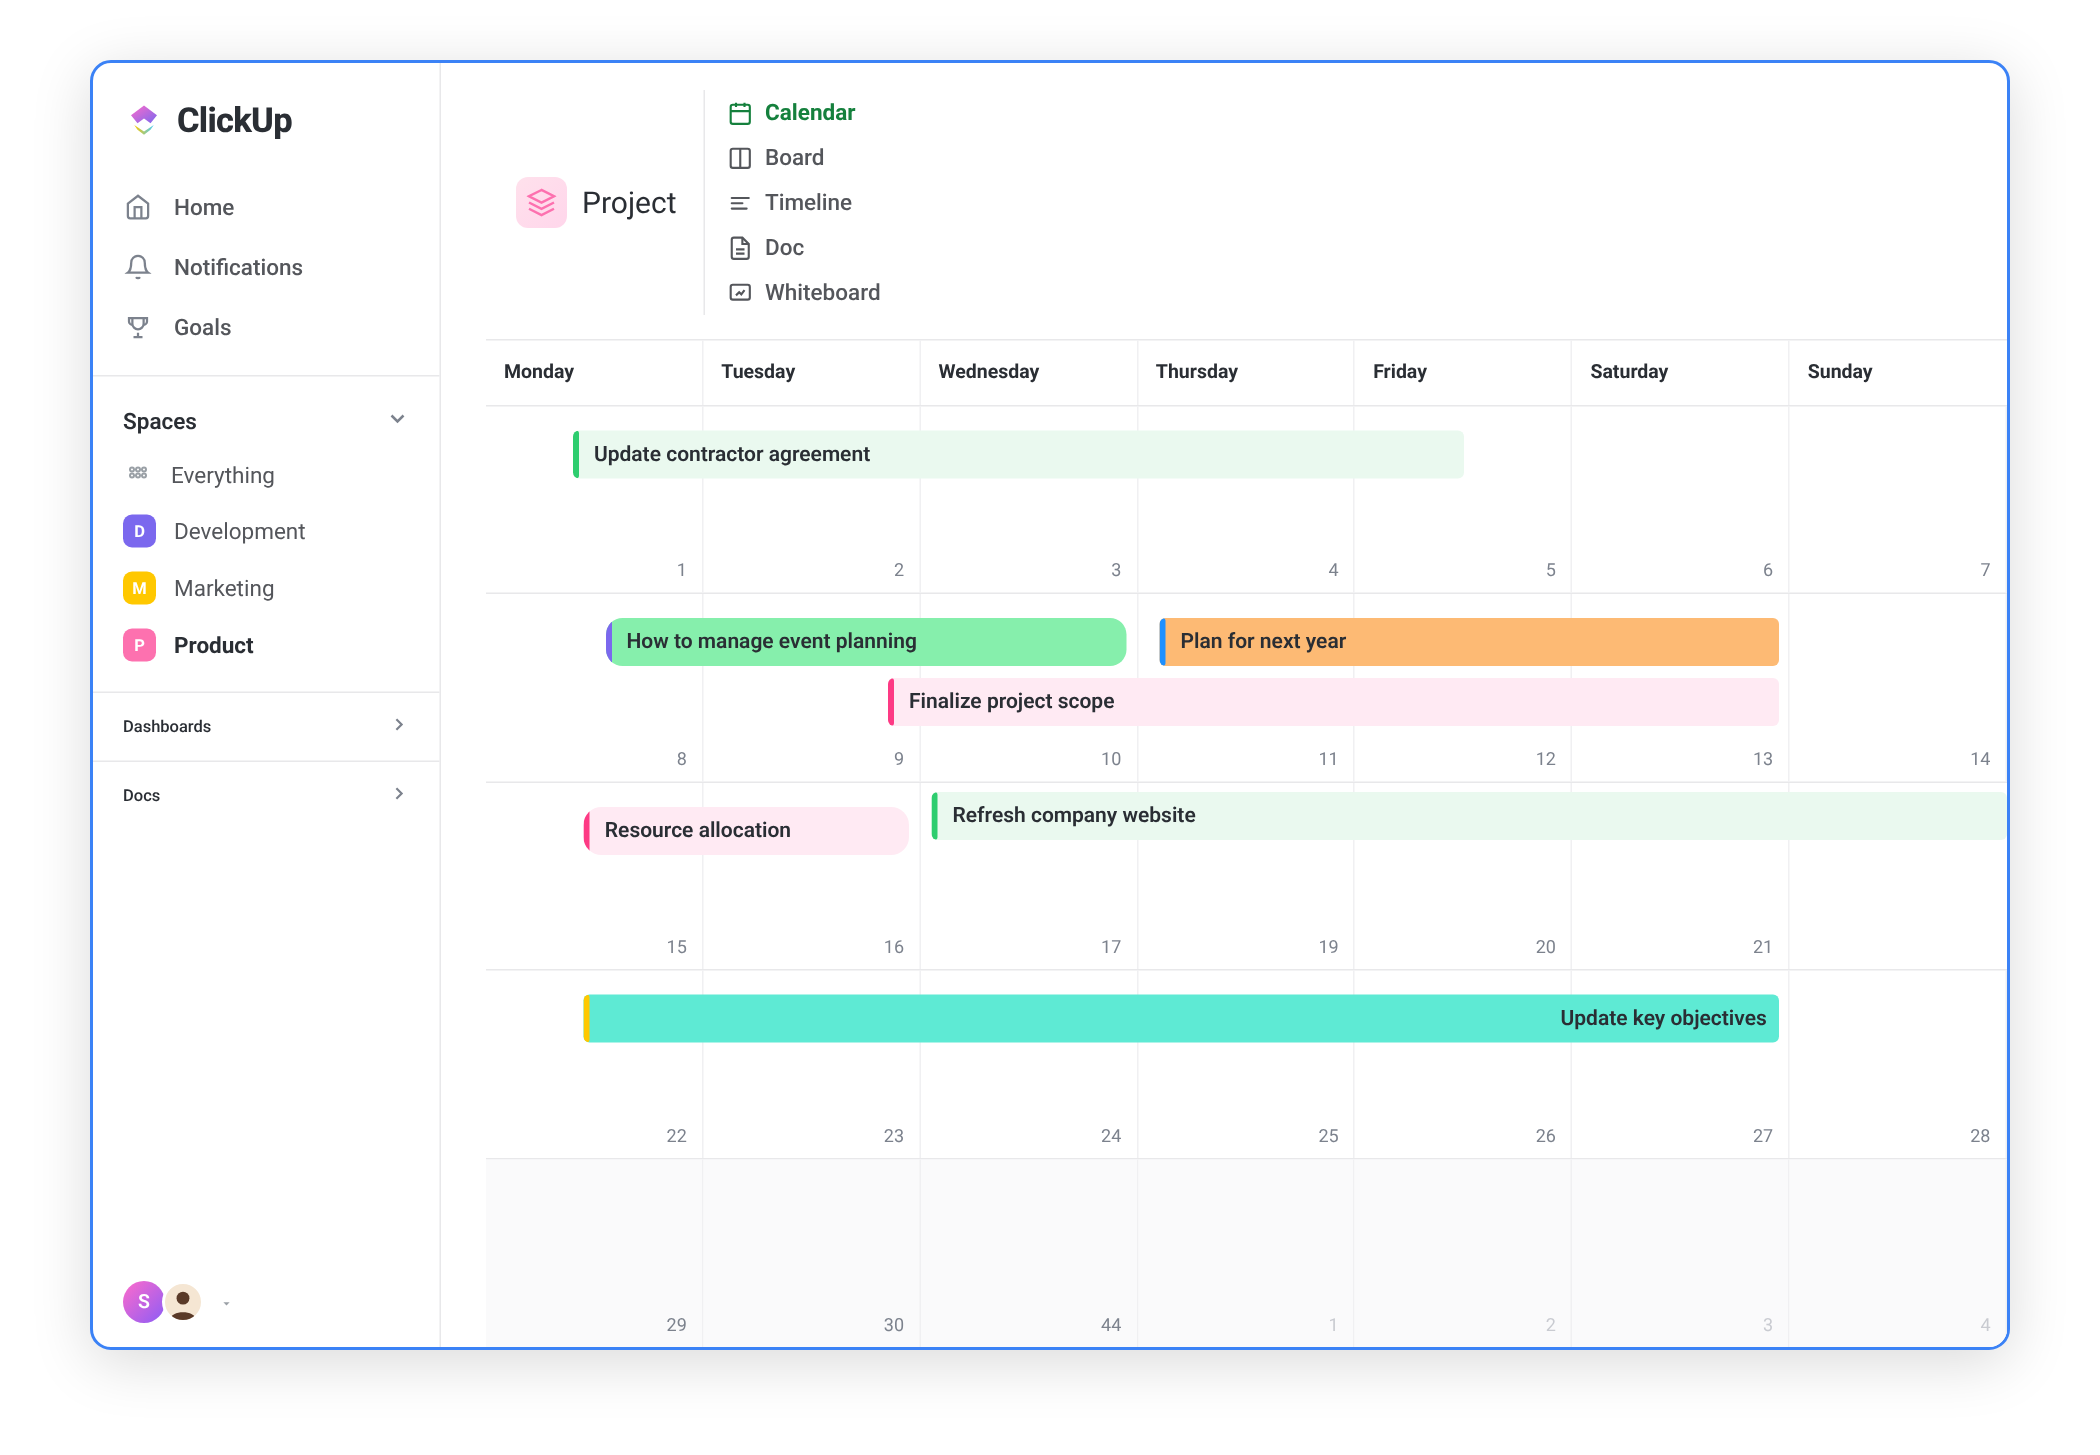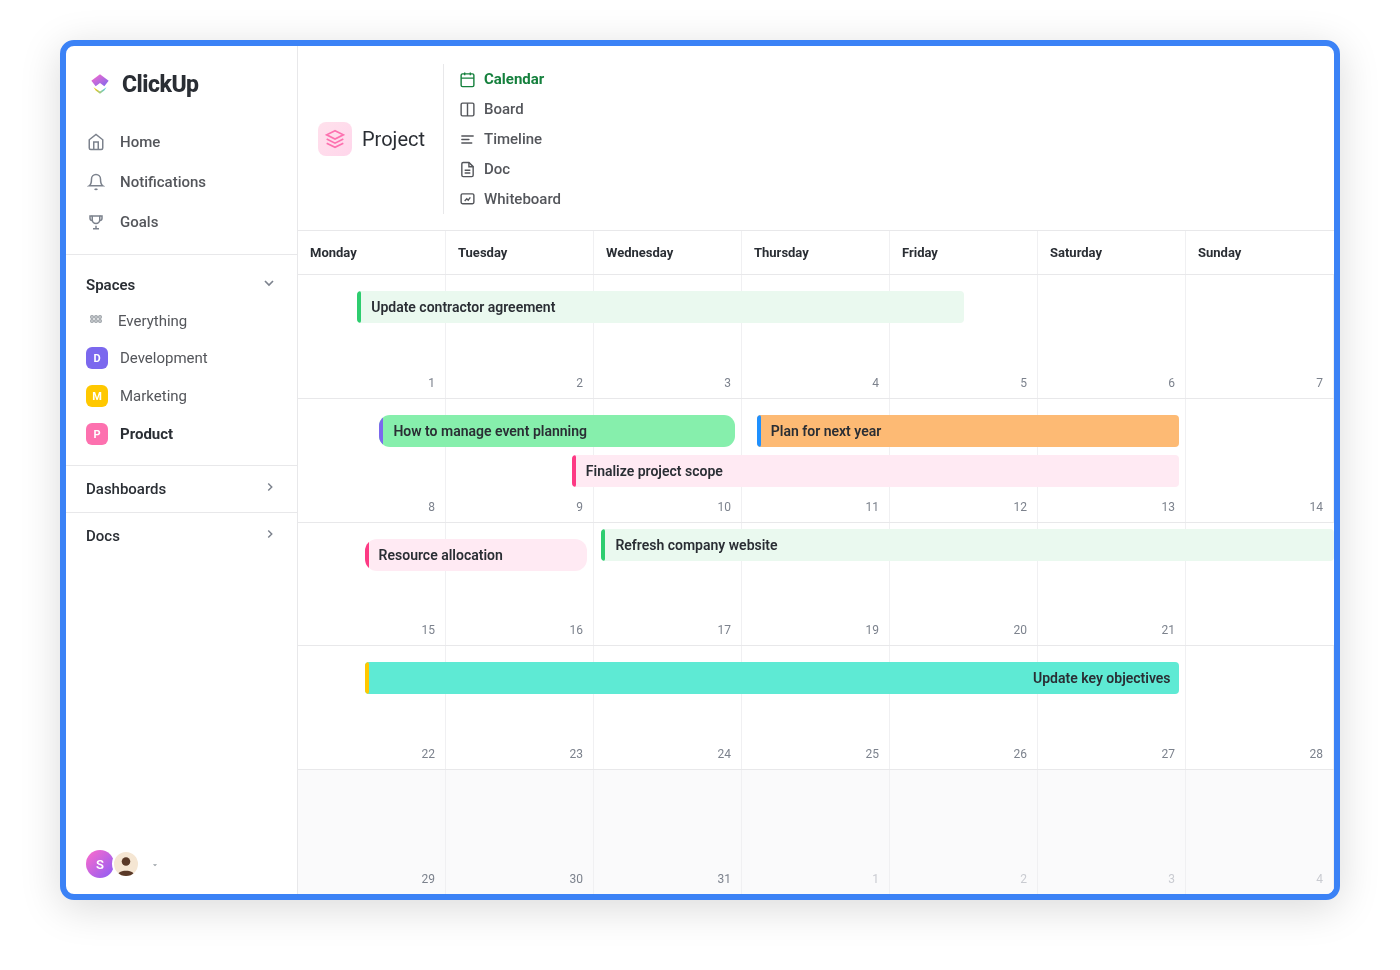--- a/index.html
+++ b/index.html
@@ -16,21 +16,22 @@
     }
     .app-window {
       display: flex;
       width: 1280px;
       height: 860px;
       margin: 40px auto;
       background: #fff;
       border-radius: 14px;
       box-shadow: 0 8px 40px rgba(0,0,0,0.15);
       overflow: hidden;
-      border: 6px solid #3b82f6;
+      border: 2px solid #3b82f6;
+      gap: 30px;
     }
     
     .sidebar {
       width: 232px;
       border-right: 1px solid #e8e8ea;
       display: flex;
       flex-direction: column;
       padding: 20px 0 16px 0;
     }
     .logo-row {
@@ -116,21 +117,21 @@
       align-items: center;
       justify-content: center;
       color: #7c828d;
     }
     .section-nav {
       display: flex;
       align-items: center;
       justify-content: space-between;
       padding: 14px 20px;
       color: #2a2e34;
-      font-size: 15px;
+      font-size: 11px;
       font-weight: 500;
       cursor: pointer;
       border-top: 1px solid #e8e8ea;
     }
     .sidebar-spacer {
       flex: 1;
     }
     .user-avatars {
       display: flex;
       align-items: center;
@@ -630,21 +631,21 @@
             </div>
           </div>
           <div class="week dim">
             <div class="day-cell">
               <span class="day-num">29</span>
             </div>
             <div class="day-cell">
               <span class="day-num">30</span>
             </div>
             <div class="day-cell">
-              <span class="day-num">31</span>
+              <span class="day-num">44</span>
             </div>
             <div class="day-cell other">
               <span class="day-num">1</span>
             </div>
             <div class="day-cell other">
               <span class="day-num">2</span>
             </div>
             <div class="day-cell other">
               <span class="day-num">3</span>
             </div>

